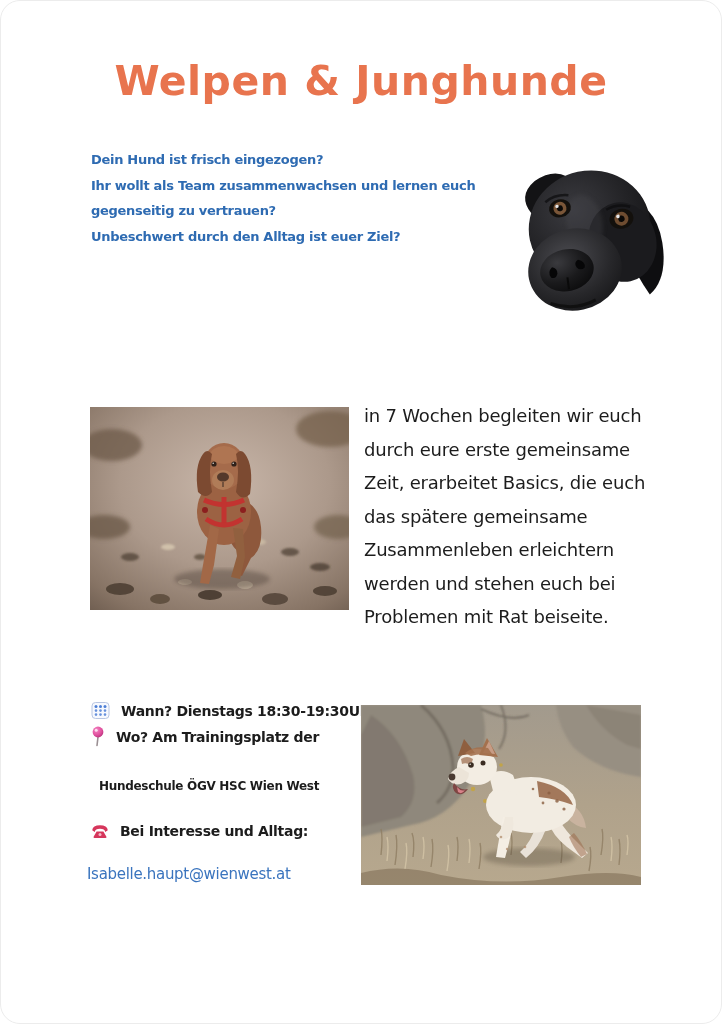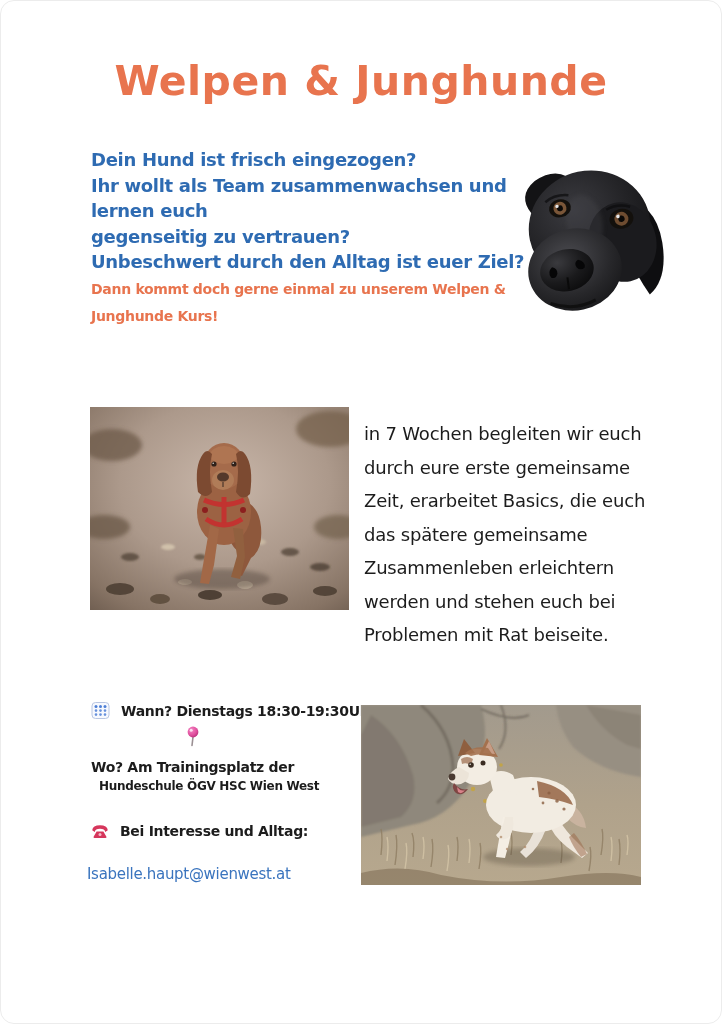--- a/index.html
+++ b/index.html
@@ -5,54 +5,54 @@
   html,body{margin:0;padding:0;background:#ffffff;}
   body{width:722px;height:1024px;position:relative;font-family:"DejaVu Sans",sans-serif;}
   :root{
     --accent-orange:#E8744E;
     --text-blue:#2E6BB2;
     --link-blue:#3A74BE;
     --text-black:#1C1C1C;
   }
   .page{
     position:absolute;inset:0;background:#fff;border:1px solid #ececec;
-    border-radius:14px;overflow:hidden;box-sizing:border-box;
+    border-radius:20px;overflow:hidden;box-sizing:border-box;
   }
   .title{
     position:absolute;top:52px;left:0;width:100%;text-align:center;
     font-size:41px;line-height:56px;font-weight:bold;color:var(--accent-orange);
     letter-spacing:0.5px;margin:0;
   }
   .pre{white-space:pre-line;}
   .intro{
     position:absolute;top:146px;left:90px;width:460px;
-    font-size:18px;font-weight:bold;line-height:25.5px;letter-spacing:-0.3px;
+    font-size:13px;font-weight:bold;line-height:25.5px;letter-spacing:-0.3px;
     color:var(--text-blue);
   }
   .pitch{
     position:absolute;top:275px;left:90px;width:460px;
     font-size:14px;font-weight:bold;line-height:27px;letter-spacing:-0.3px;
     color:var(--accent-orange);
   }
   .about{
-    position:absolute;top:416px;left:363px;width:330px;
+    position:absolute;top:398px;left:363px;width:330px;
     font-size:18px;line-height:33.5px;letter-spacing:-0.2px;
     color:var(--text-black);
   }
   .labhead{position:absolute;top:150px;left:506px;width:172px;height:166px;}
   .photo1{position:absolute;top:406px;left:89px;width:259px;height:203px;}
   .photo2{position:absolute;top:704px;left:360px;width:280px;height:180px;}
   .photo1 svg,.photo2 svg,.labhead svg{display:block;width:100%;height:100%;}
   .row{
     position:absolute;left:90px;display:flex;align-items:center;gap:11px;
     font-size:14px;font-weight:bold;letter-spacing:-0.3px;color:var(--text-black);
   }
   .row .icon{display:inline-flex;flex:0 0 auto;}
   .row-when{top:700px;}
-  .row-where{top:725px;flex-direction:column;}
+  .row-where{top:725px;}
   .where2{
     position:absolute;top:778px;left:84px;
     font-size:12px;font-weight:bold;letter-spacing:-0.3px;color:var(--text-black);margin-left:14px;
   }
   .row-contact{top:822px;}
   .email{
     position:absolute;top:864px;left:86px;
     font-size:15px;font-weight:normal;letter-spacing:-0.3px;
     color:var(--link-blue);text-decoration:none;cursor:pointer;
   }
@@ -62,22 +62,20 @@
 
 <div class="page">
 
   <h1 class="title">Welpen &amp; Junghunde</h1>
 
   <div class="intro pre">Dein Hund ist frisch eingezogen?
 Ihr wollt als Team zusammenwachsen und lernen euch
 gegenseitig zu vertrauen?
 Unbeschwert durch den Alltag ist euer Ziel?</div>
 
-  <div class="pitch pre">Dann kommt doch gerne einmal zu unserem Welpen &amp;
-Junghunde Kurs!</div>
 
   <div class="labhead" role="img" aria-label="Black Labrador puppy head looking up at camera">
     <svg viewBox="0 0 172 166" xmlns="http://www.w3.org/2000/svg">
       <defs>
         <radialGradient id="hg" cx="40%" cy="32%" r="80%">
           <stop offset="0%" stop-color="#3b3b40"></stop>
           <stop offset="55%" stop-color="#232326"></stop>
           <stop offset="100%" stop-color="#111113"></stop>
         </radialGradient>
         <radialGradient id="mg" cx="45%" cy="35%" r="75%">

